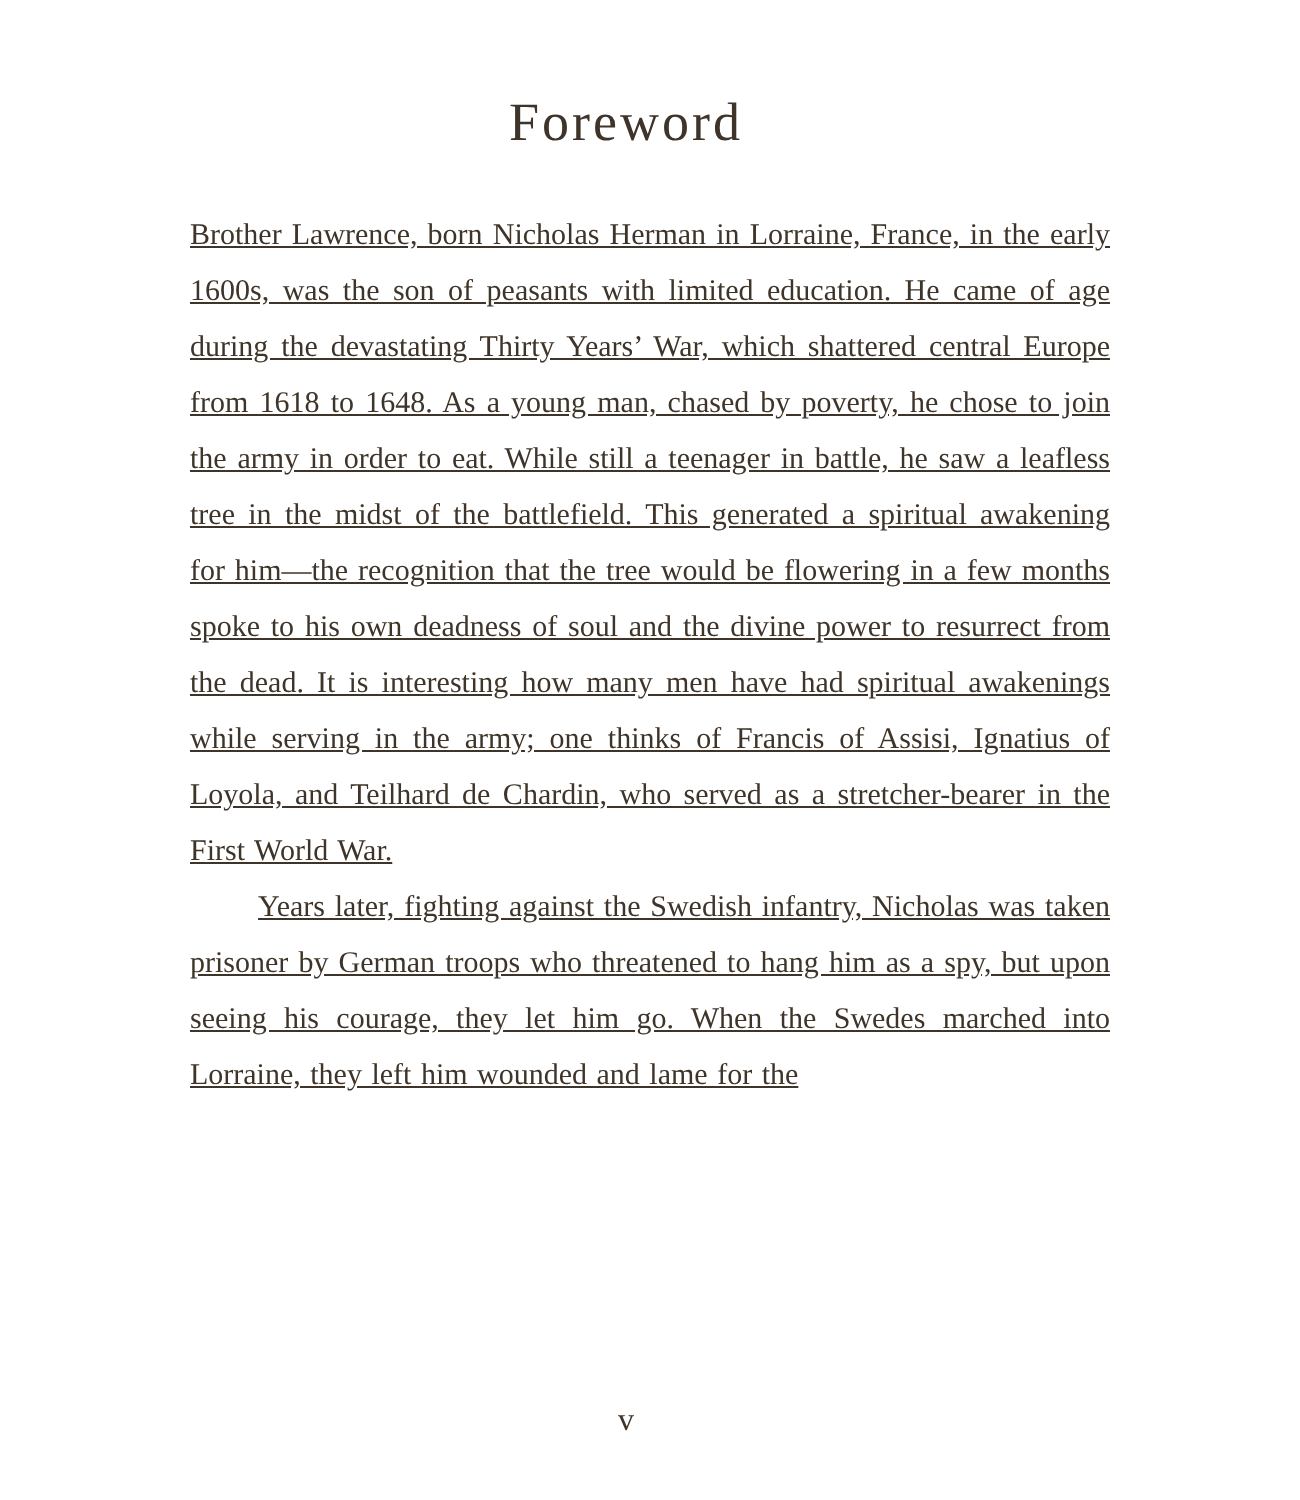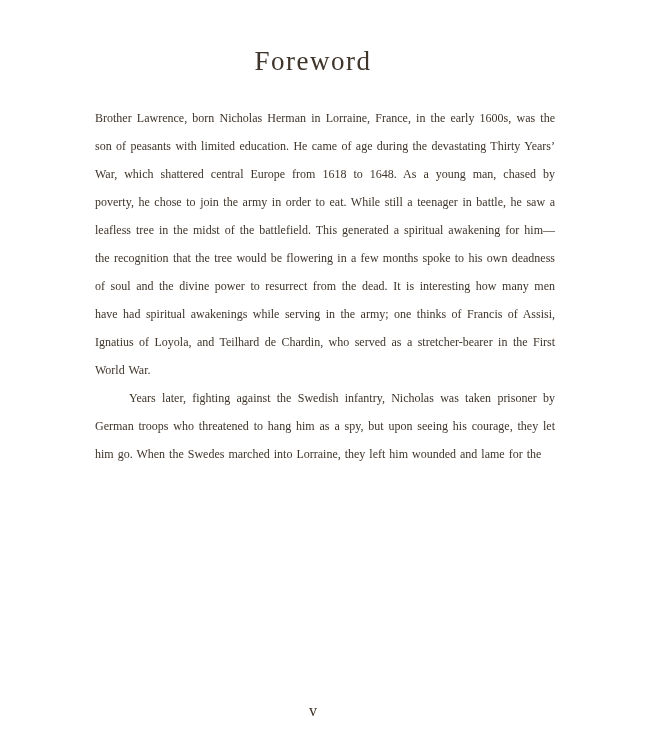--- a/index.html
+++ b/index.html
@@ -24,24 +24,25 @@
     font-size: 27px;
     font-weight: 400;
     letter-spacing: 1.5px;
     color: #3e3429;
   }
   .body-text {
     position: absolute;
     top: 104px;
     left: 95px;
     width: 460px;
-    font-size: 12px;
+    font-size: 15px;
     line-height: 28px;
     text-align: justify;
     text-justify: inter-word;
+    text-decoration: underline;
   }
   .body-text p {
     margin: 0;
     word-spacing: 1px;
   }
   .body-text p.indented {
     text-indent: 34px;
   }
   .page-number {
     position: absolute;

